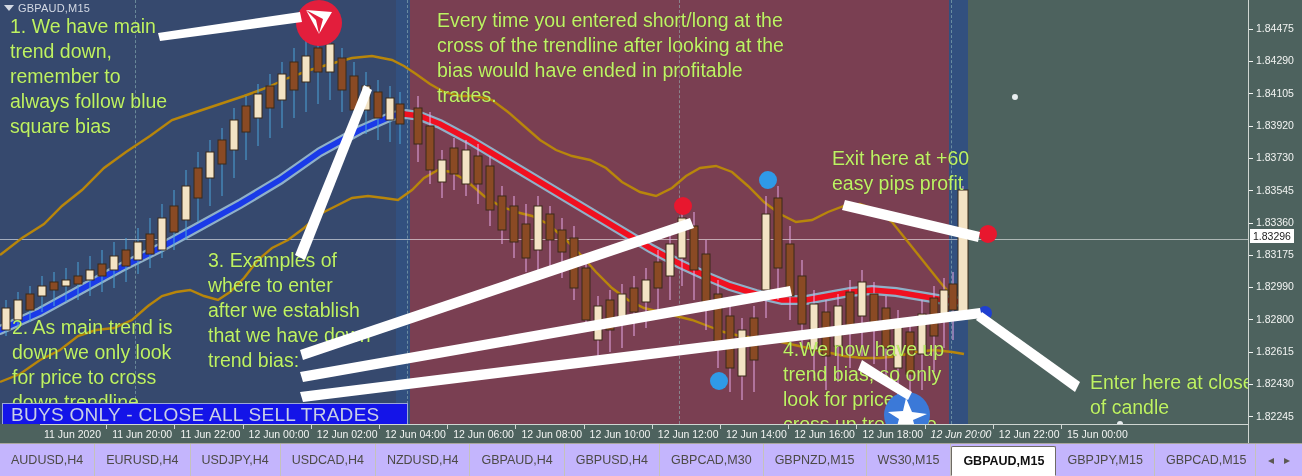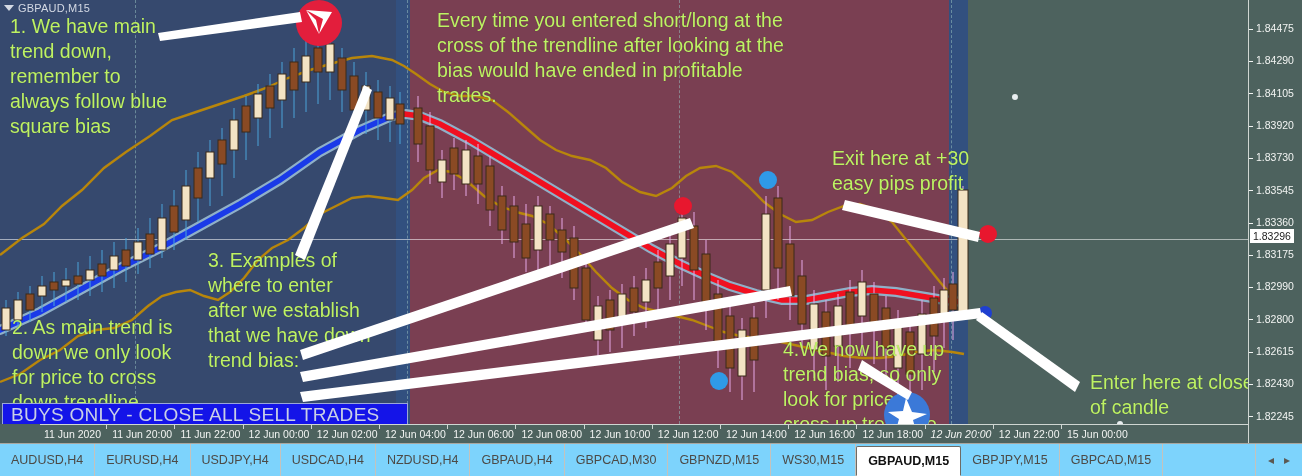--- a/index.html
+++ b/index.html
@@ -52,21 +52,21 @@
   #bias-banner{position:absolute;left:2px;width:406px;height:24px;background:#1414e8;
     border:1px solid #9aa7d8;box-sizing:border-box;display:flex;align-items:center;z-index:32;}
   #bias-banner span{color:#c9cfe6;font-size:19px;letter-spacing:.3px;padding-left:8px;}
 
   
   .logo{position:absolute;border-radius:50%;z-index:34;}
   .logo-red{background:#e31e3c;}
   .logo-blue{background:#3b79d8;}
 
   
-  #tabbar{position:absolute;left:0;top:443px;width:1302px;height:33px;background:#7dd3fc;
+  #tabbar{position:absolute;left:0;top:443px;width:1302px;height:33px;background:#c4b5fd;
     border-top:1px solid #a9a69e;box-sizing:border-box;display:flex;align-items:stretch;}
   #tabstrip{display:flex;align-items:stretch;flex:1;overflow:hidden;}
   .tab{display:flex;align-items:center;padding:0 11px;font-size:12.5px;color:#4c4a46;
     border-right:1px solid #c5c2bb;white-space:nowrap;background:transparent;}
   .tab.active{background:#ffffff;color:#111;font-weight:bold;border:1px solid #6e6b64;
     border-bottom:1px solid #fff;margin:2px 0 0 0;border-radius:2px 2px 0 0;}
   #tabnav{display:flex;align-items:center;gap:10px;padding:0 12px;border-left:1px solid #c5c2bb;}
   .navarrow{color:#5b5852;font-size:12px;}
 </style>
 </head>
@@ -336,21 +336,21 @@
 down trendline</div>
       <div class="note" style="left:208px;top:248px;width:200px;">3. Examples of
 where to enter
 after we establish
 that we have down
 trend bias:</div>
       <div class="note" style="left:437px;top:8px;width:370px;">Every time you entered short/long at the
 cross of the trendline after looking at the
 bias would have ended in profitable
 trades.</div>
-      <div class="note" style="left:832px;top:146px;width:200px;">Exit here at +30
+      <div class="note" style="left:832px;top:146px;width:200px;">Exit here at +60
 easy pips profit</div>
       <div class="note" style="left:737px;top:337px;width:190px;margin-left:46px;">4.We now have up
 trend bias, so only
 look for price to
 cross up trendline</div>
       <div class="note" style="left:1090px;top:370px;width:175px;">Enter here at close
 of candle</div>
 
       <div id="bias-banner" style="top:403px;">
         <span>BUYS ONLY - CLOSE ALL SELL TRADES</span>
@@ -415,20 +415,21 @@
   </div>
 
   <div id="tabbar">
     <div id="tabstrip">
         <div class="tab">AUDUSD,H4</div>
         <div class="tab">EURUSD,H4</div>
         <div class="tab">USDJPY,H4</div>
         <div class="tab">USDCAD,H4</div>
         <div class="tab">NZDUSD,H4</div>
         <div class="tab">GBPAUD,H4</div>
+        <div class="tab">GBPUSD,H4</div>
         <div class="tab">GBPCAD,M30</div>
         <div class="tab">GBPNZD,M15</div>
         <div class="tab">WS30,M15</div>
         <div class="tab active">GBPAUD,M15</div>
         <div class="tab">GBPJPY,M15</div>
         <div class="tab">GBPCAD,M15</div>
       </div>
     <div id="tabnav">
       <span class="navarrow">◂</span>
       <span class="navarrow">▸</span>

